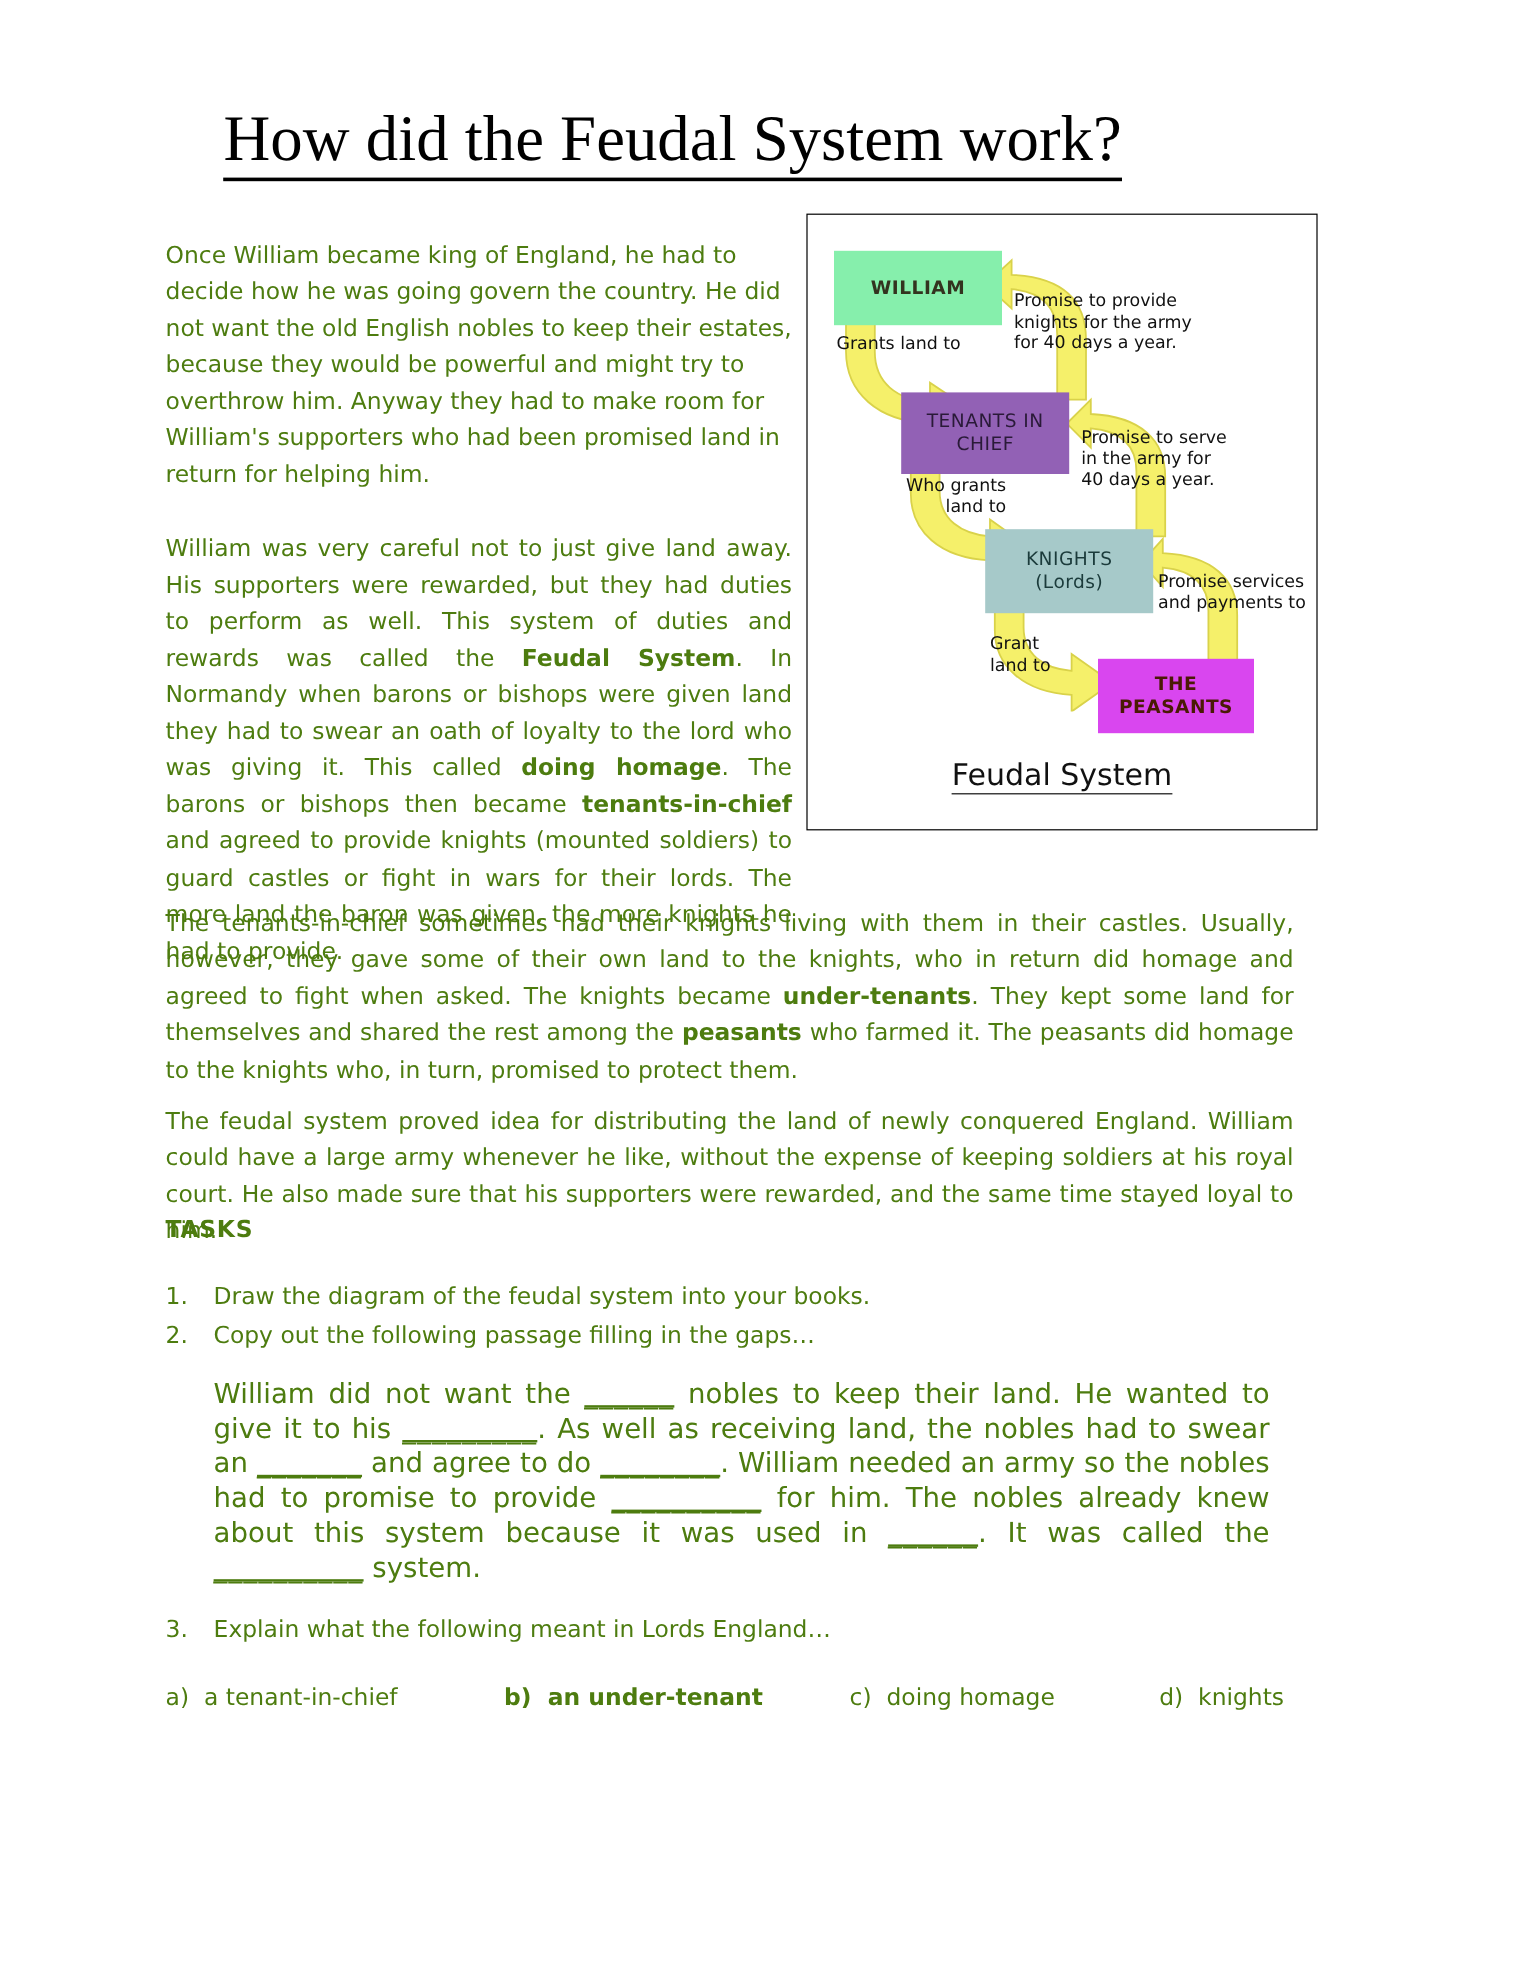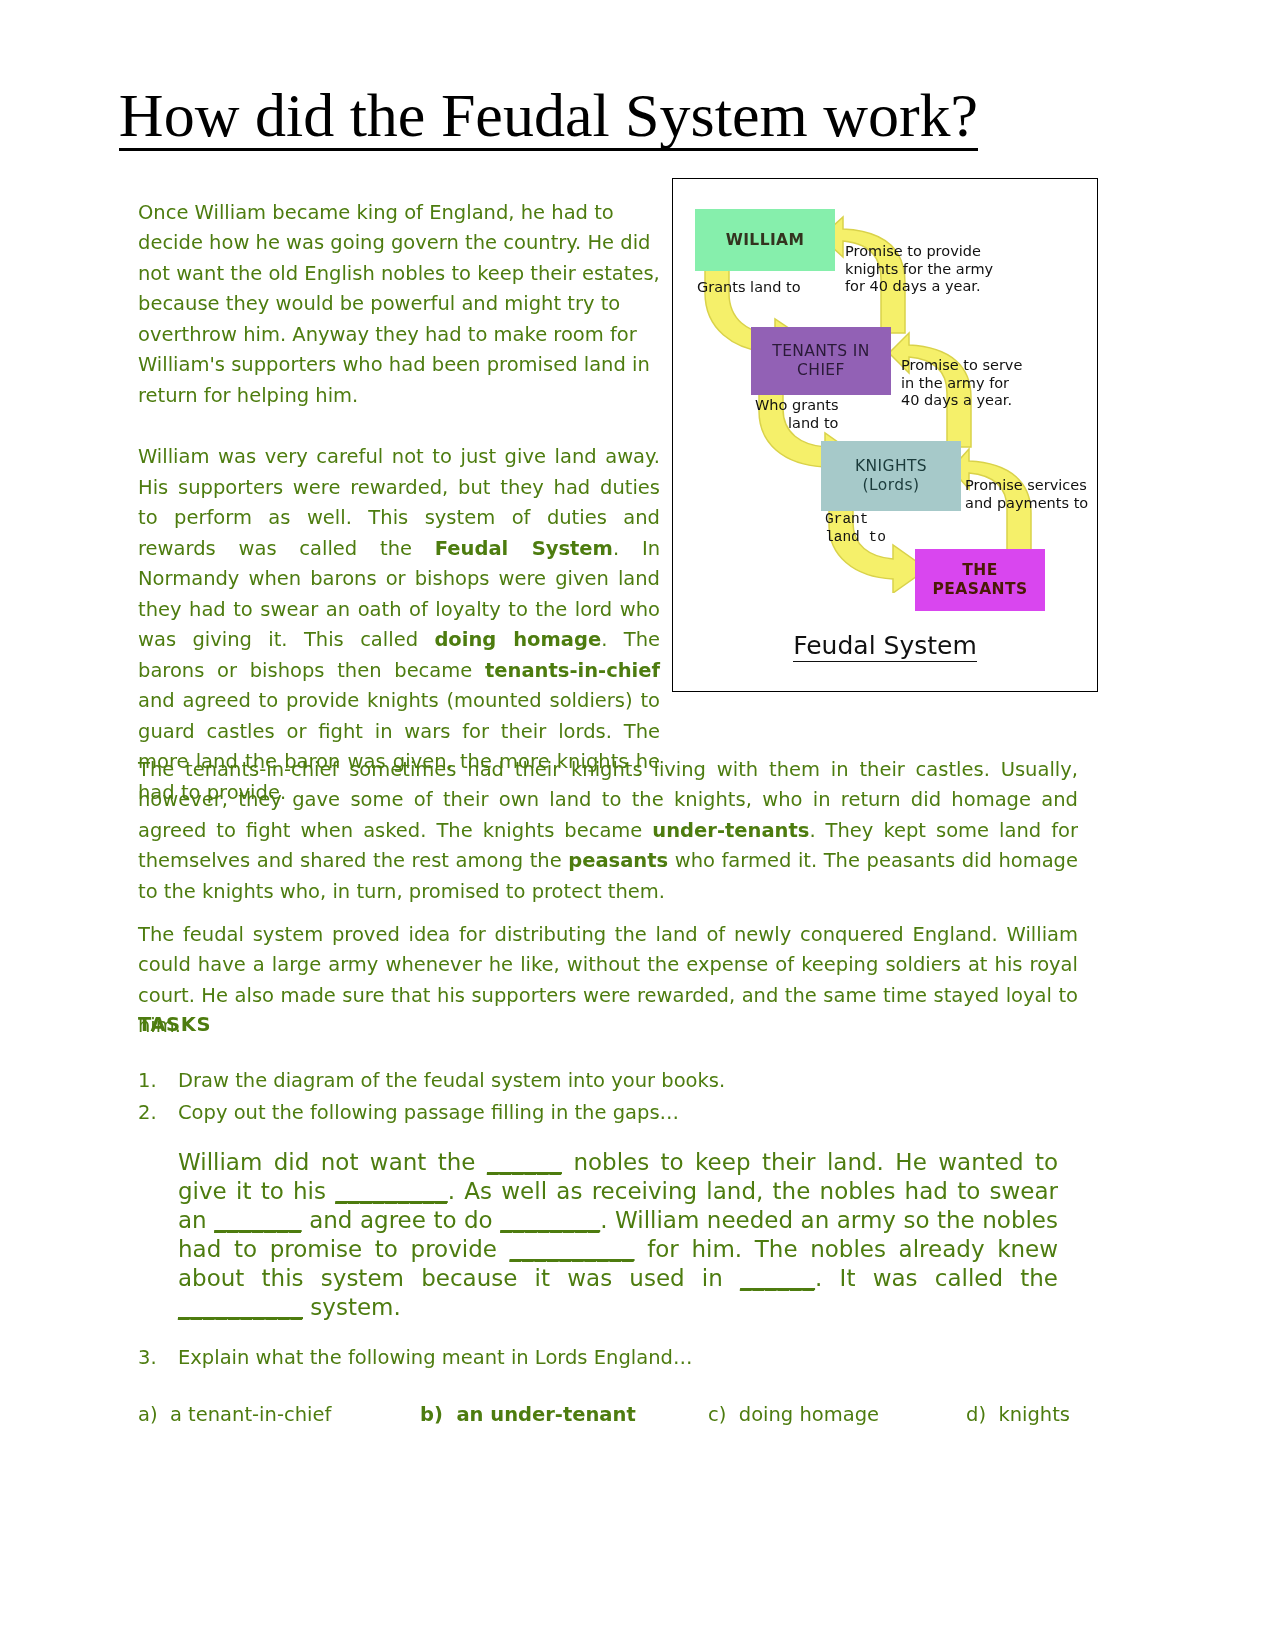--- a/index.html
+++ b/index.html
@@ -19,26 +19,26 @@
   .page {
     position: absolute;
     left: 0; top: 0;
     width: 1275px;
     height: 1650px;
   }
 
   
   .title {
     position: absolute;
-    left: 0;
+    left: 12px;
     top: 85px;
     width: 1097px;
     text-align: center;
     font-family: "Liberation Serif", "DejaVu Serif", serif;
-    font-size: 62px;
+    font-size: 54px;
     line-height: 60px;
     letter-spacing: 0px;
     color: #000;
   }
   .title-inner {
     display: inline-block;
     border-bottom: 3px solid #000;
     padding-bottom: 3px;
   }
 
@@ -209,21 +209,21 @@
     position: absolute;
     font-size: 14.5px;
     line-height: 17.5px;
     color: #111;
     white-space: pre-line;
   }
   .lbl-grants-land { left: 24px; top: 100px; }
   .lbl-promise1    { left: 172px; top: 64px; }
   .lbl-who-grants  { left: 82px; top: 218px; text-align: right; }
   .lbl-promise2    { left: 228px; top: 178px; }
-  .lbl-grant-land  { left: 152px; top: 332px; font-family: Liberation Mono, monospace; }
+  .lbl-grant-land  { left: 152px; top: 350px; }
   .lbl-promise3    { left: 292px; top: 298px; }
 
   .dg-caption {
     position: absolute;
     left: 0; top: 452px;
     width: 424px;
     text-align: center;
     font-size: 25px;
     color: #111;
   }

